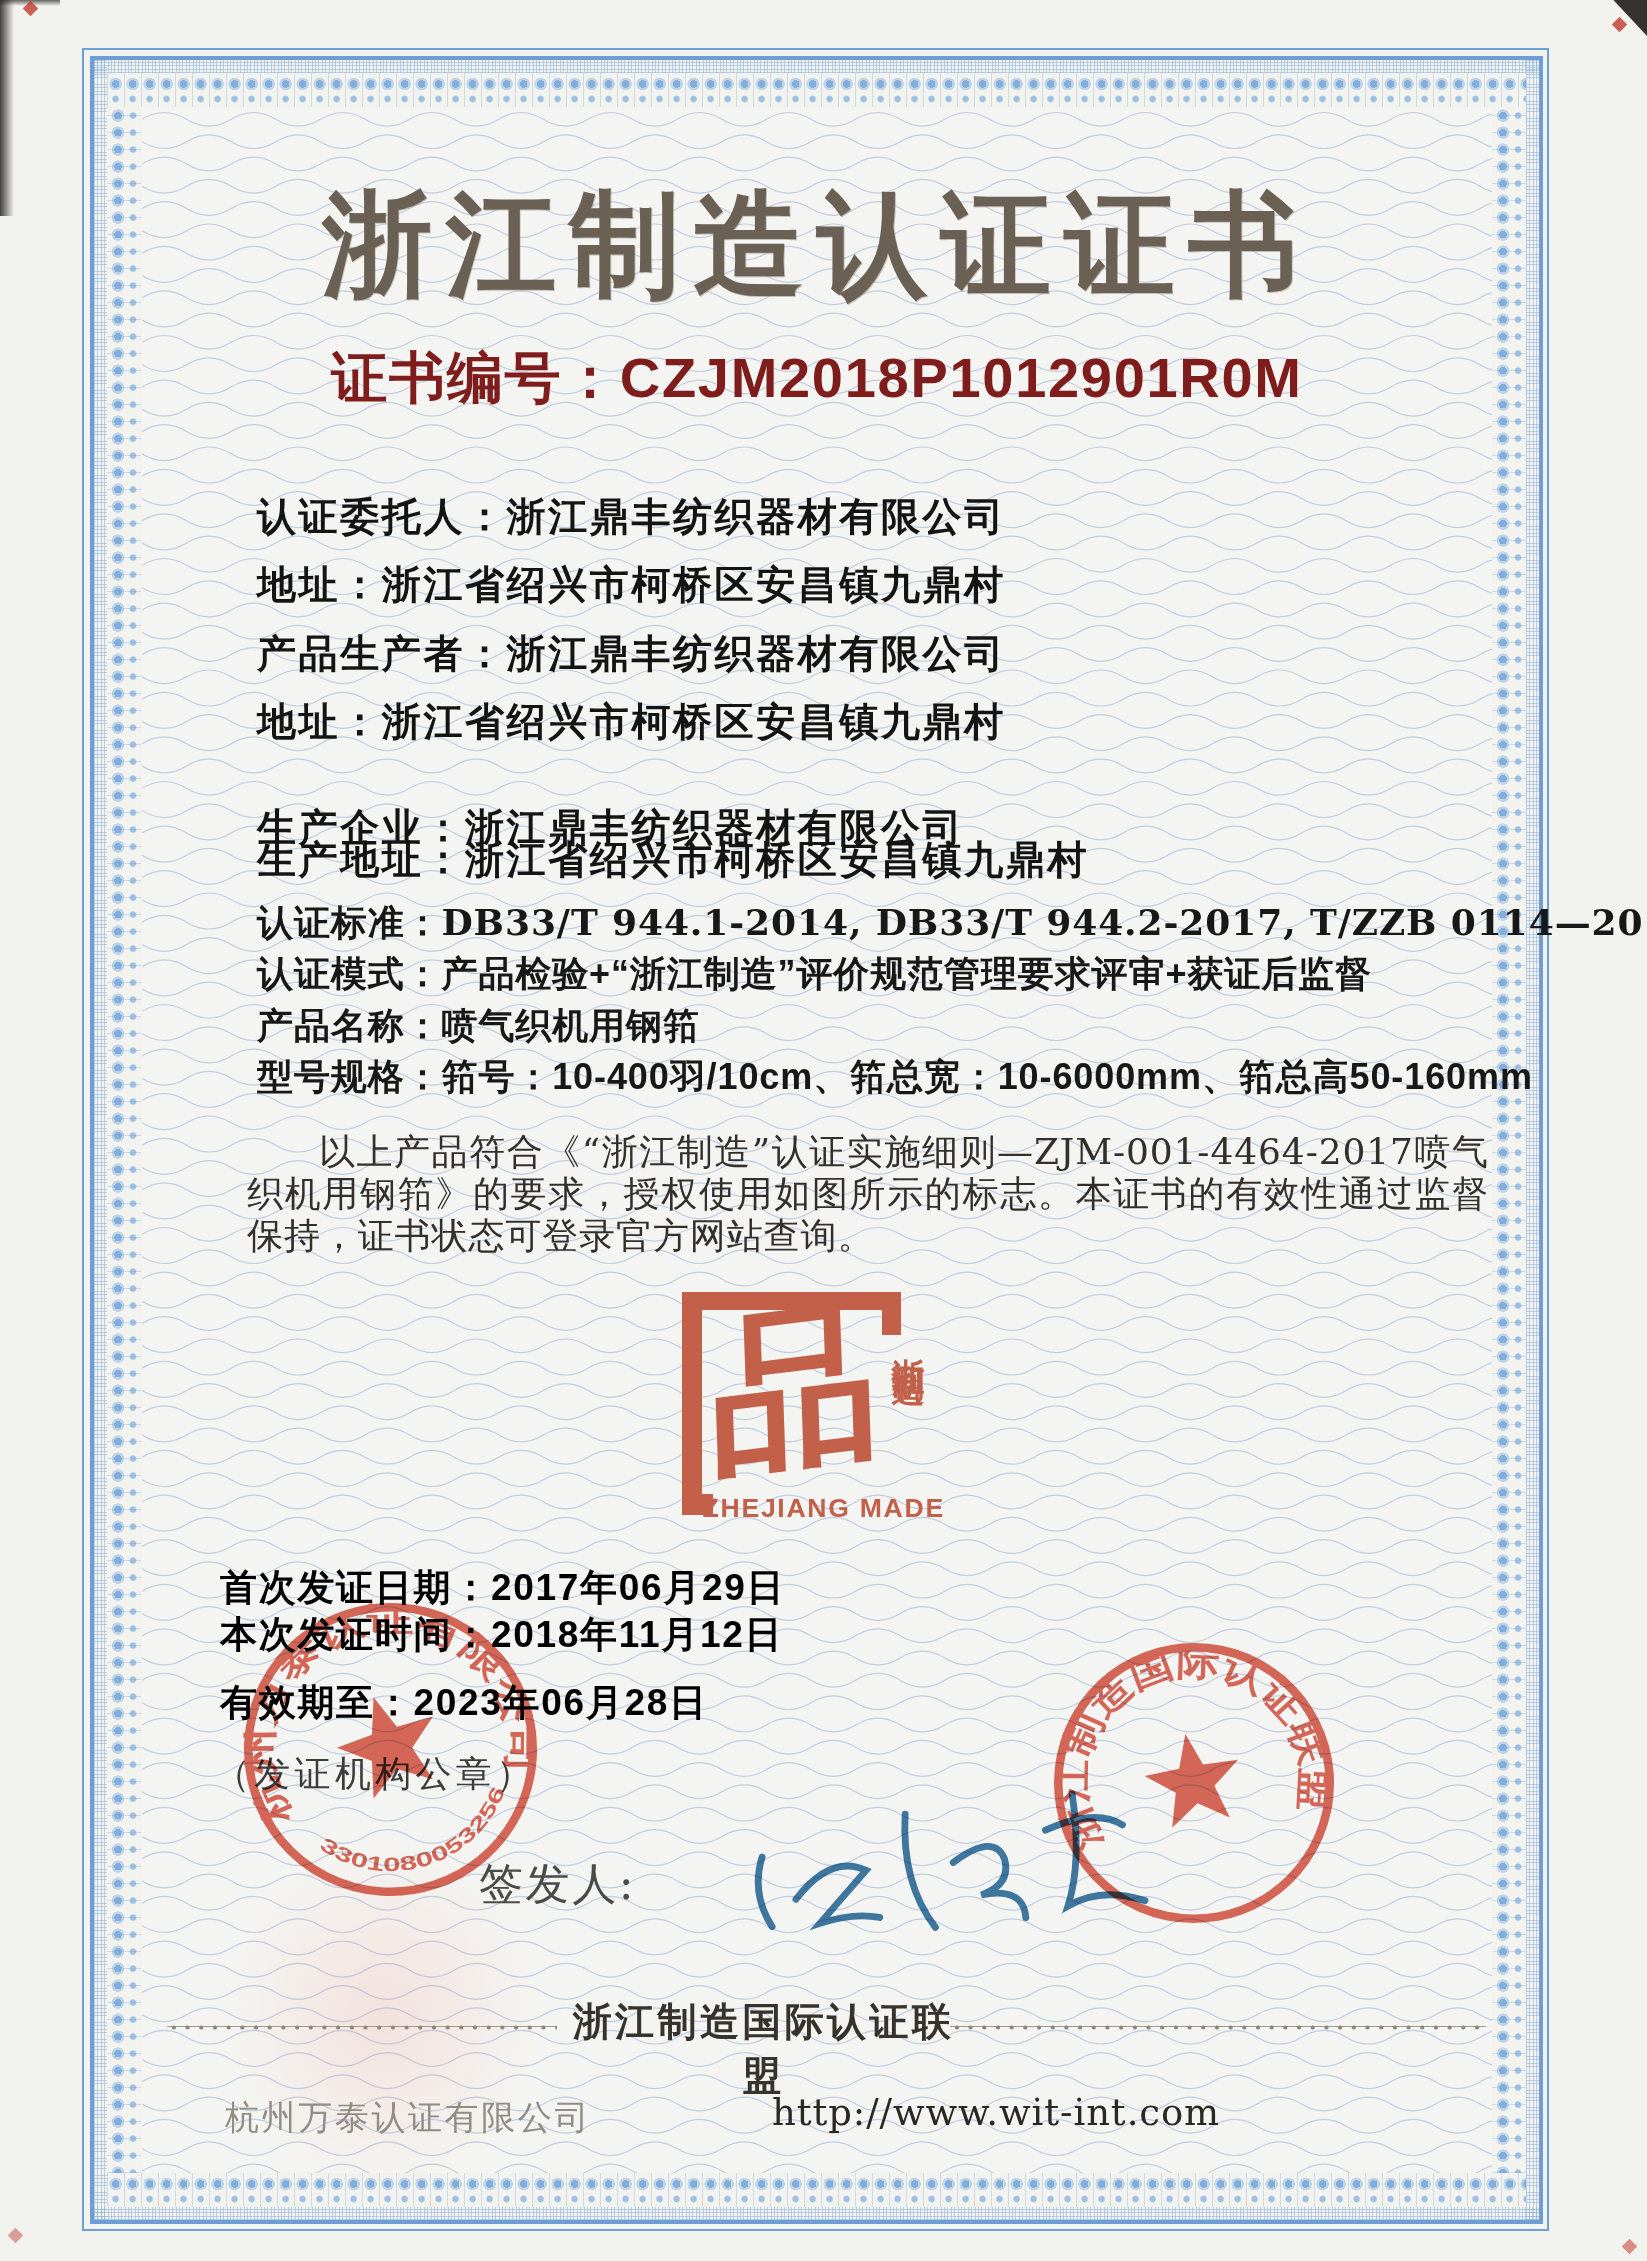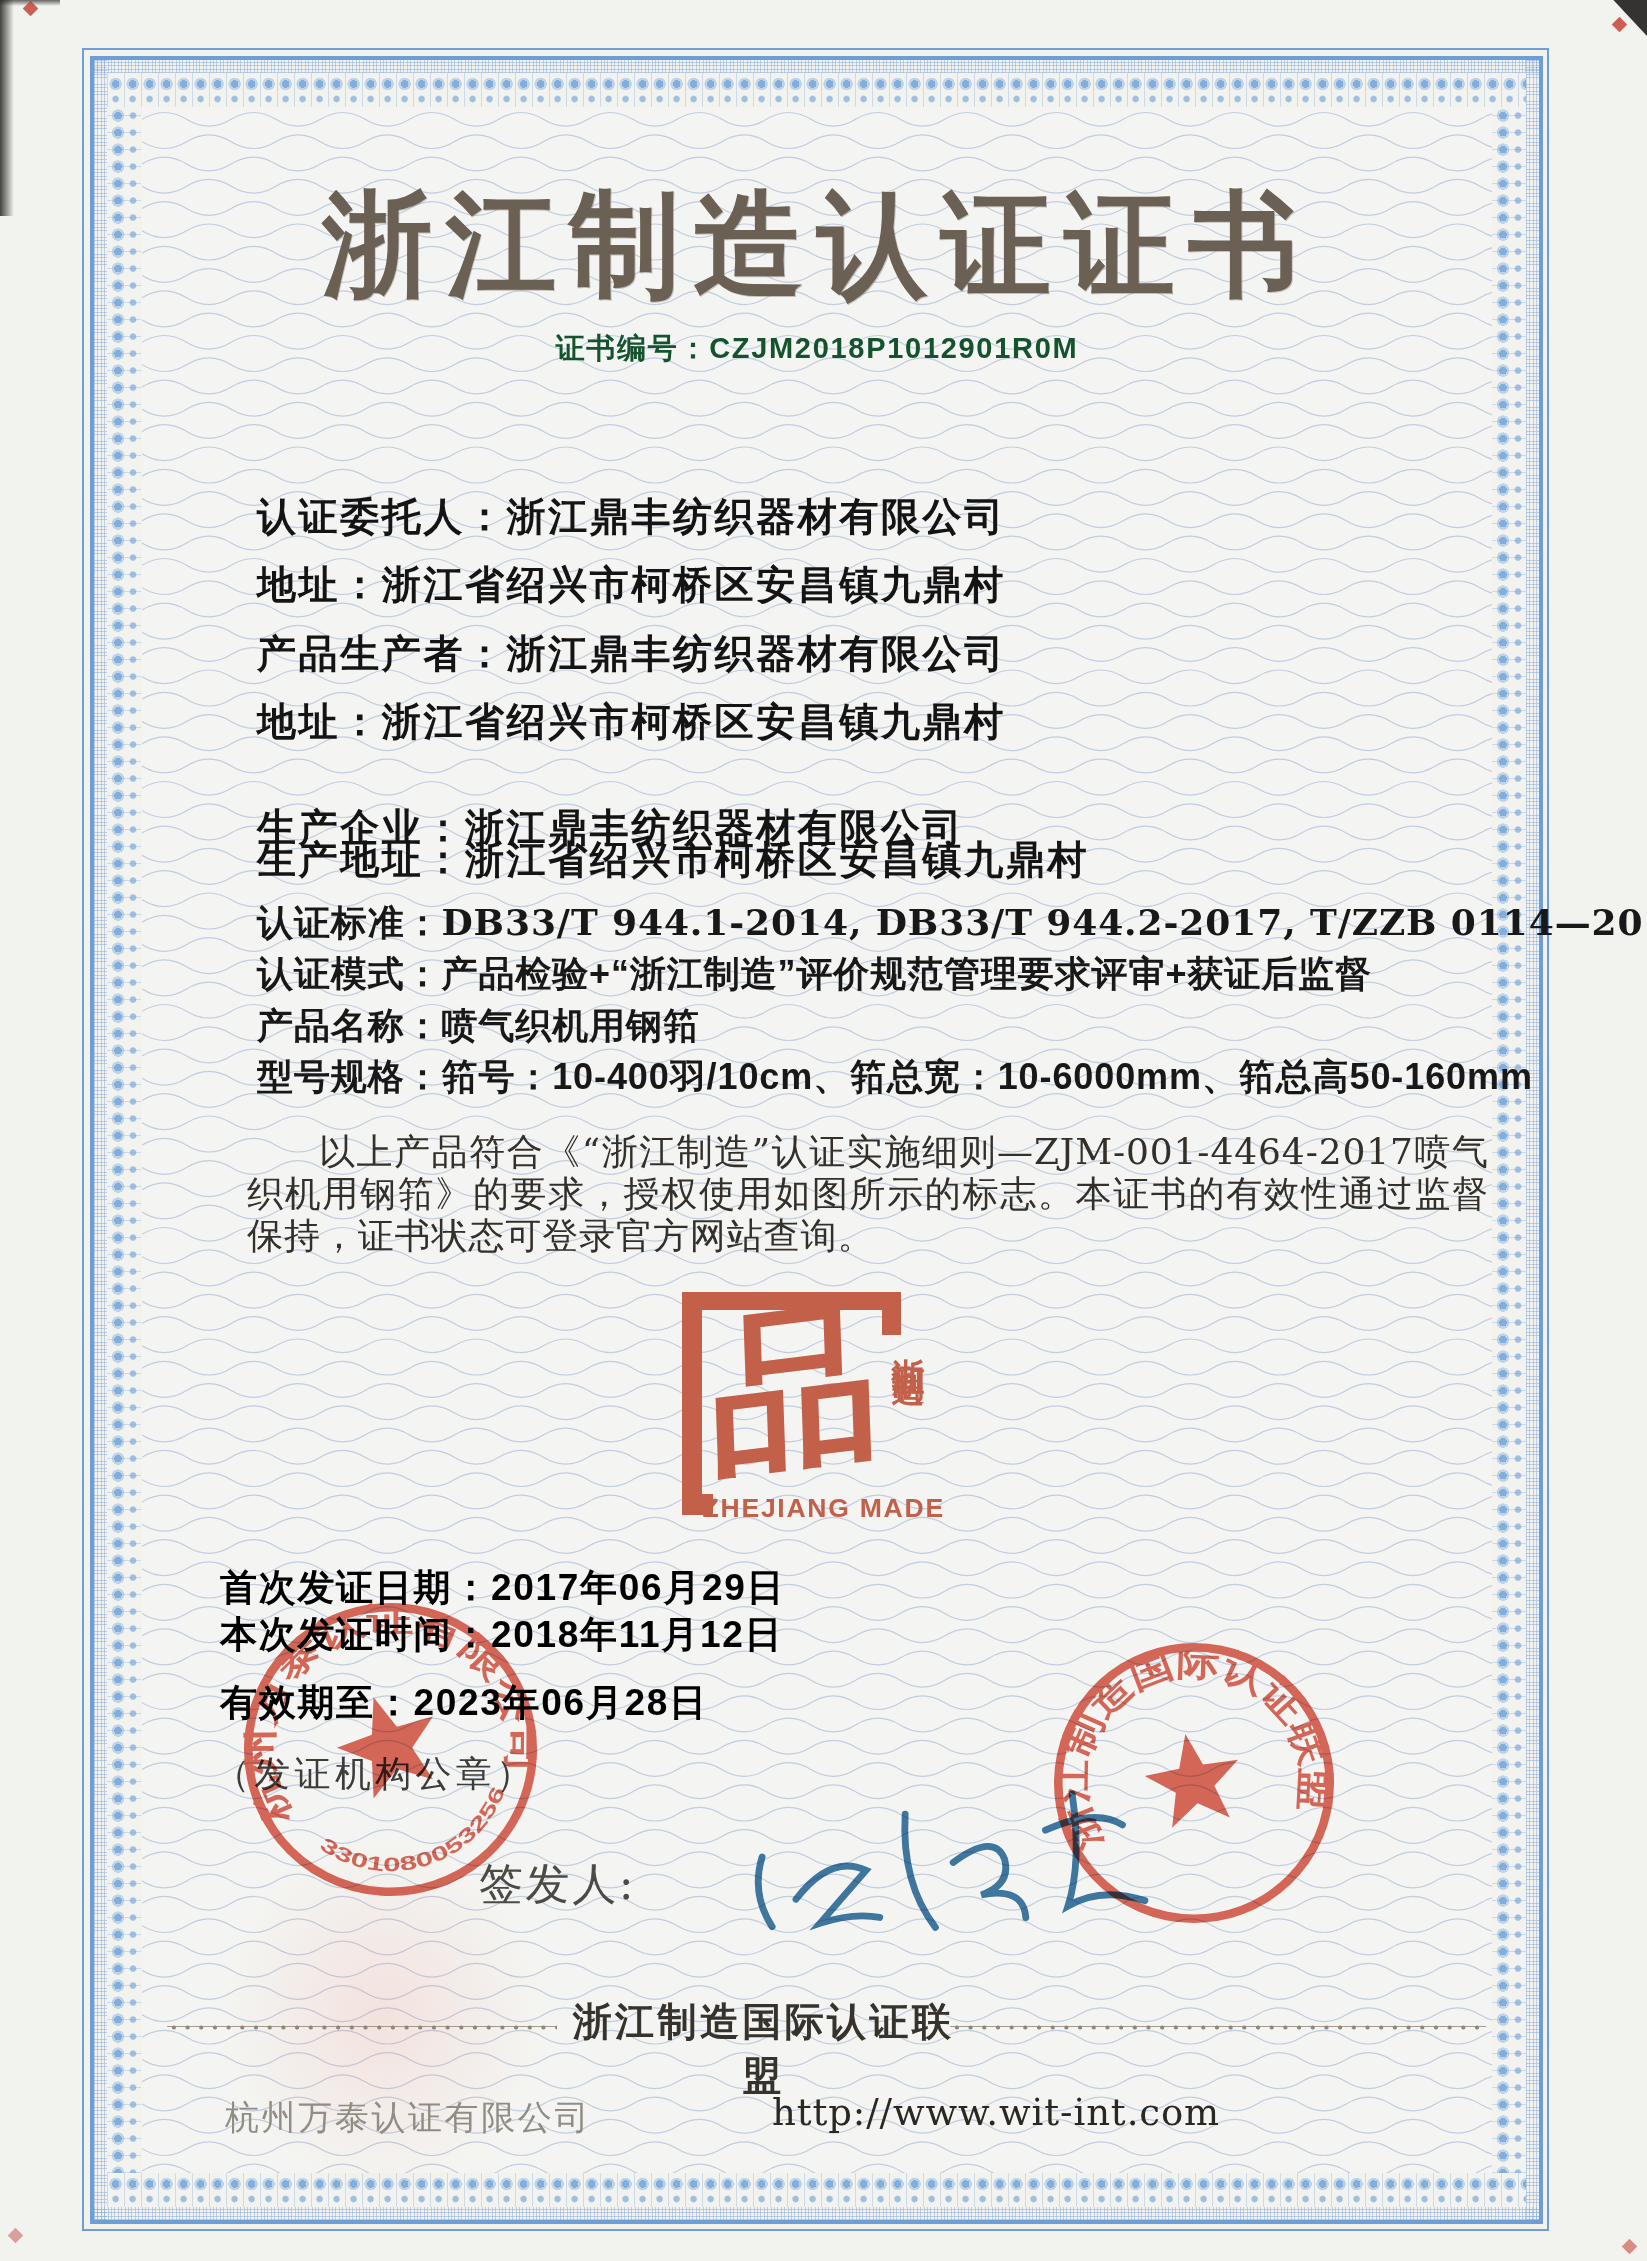--- a/index.html
+++ b/index.html
@@ -42,22 +42,22 @@
   .flo-r{left:1492px;top:107px;width:34px;height:2066px;}
   .waves-wrap{left:142px;top:107px;width:1350px;height:2066px;overflow:hidden;background:#f4f5f2;}
   
   .title{
     left:142px;top:172px;width:1350px;text-align:center;
     font-family:"DejaVu Serif",serif;font-weight:700;
     font-size:110px;letter-spacing:13.7px;color:#6a6054;
     transform:scaleY(1.04);text-shadow:0.9px 0.9px 0 rgba(106,96,84,.35);
   }
   .certno{
-    left:142px;top:329px;width:1350px;text-align:center;
-    font-weight:700;font-size:29px;letter-spacing:1.7px;color:#14532d;
+    left:142px;top:341px;width:1350px;text-align:center;
+    font-weight:700;font-size:56px;letter-spacing:1.7px;color:#7f1d1d;
   }
   .row{left:257px;font-weight:700;font-size:39px;letter-spacing:2.6px;color:#141414;white-space:nowrap;margin-top:28px;}
   .spec{left:257px;font-weight:700;font-size:36px;letter-spacing:0.9px;color:#181818;white-space:nowrap;}
   .serifval{font-family:"DejaVu Serif",serif;font-weight:600;}
   .statement{
     left:247px;top:1131px;width:1242px;
     font-family:"DejaVu Serif",serif;font-size:36px;line-height:42px;
     color:#33302b;text-align:justify;text-indent:72px;letter-spacing:0.9px;
   }
   .daterow{left:220px;font-family:Liberation Sans, sans-serif;font-weight:600;font-size:37px;letter-spacing:1.7px;color:#000000;white-space:nowrap;}

